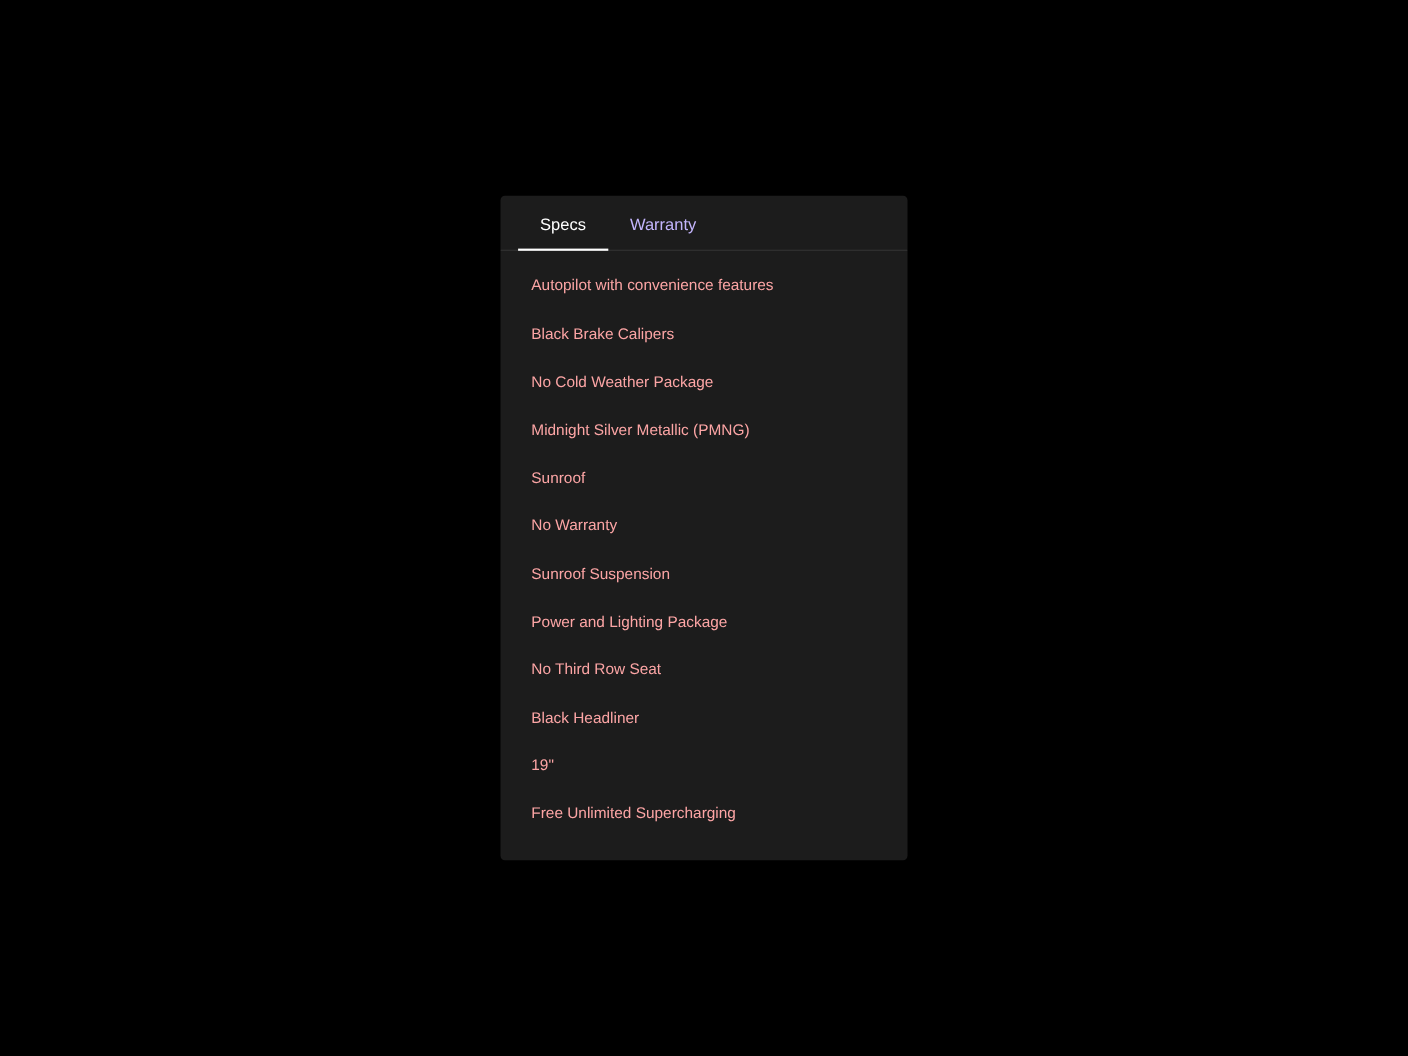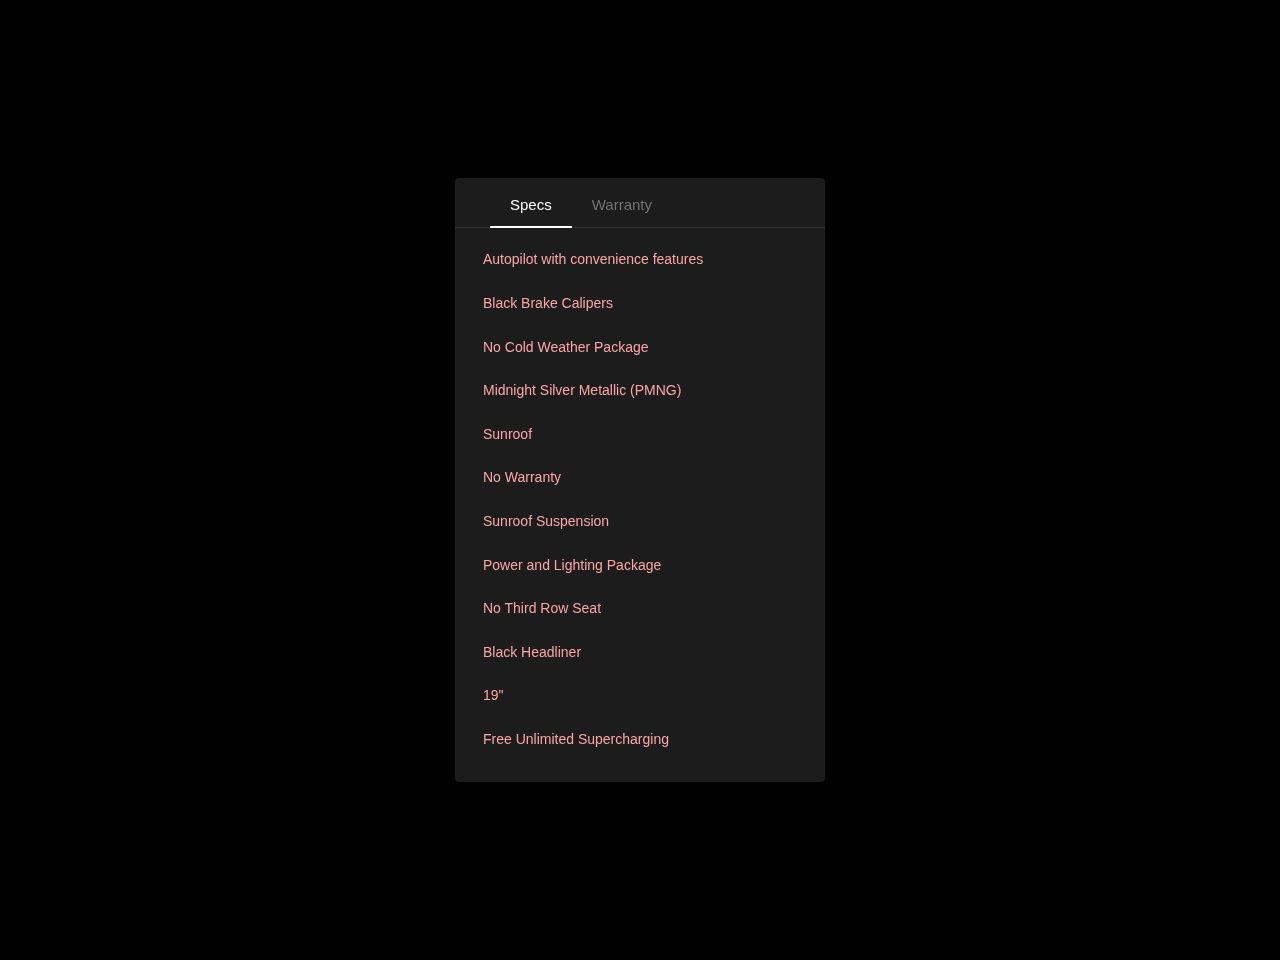--- a/index.html
+++ b/index.html
@@ -21,30 +21,30 @@
     .panel {
       width: 370px;
       background-color: #1c1c1c;
       border-radius: 4px;
       overflow: hidden;
     }
 
     .tabs {
       display: flex;
       border-bottom: 1px solid #333;
-      padding: 0 35px;
+      padding: 0 16px;
     }
 
     .tab {
       padding: 18px 20px 14px;
       font-size: 15px;
       font-weight: 500;
       cursor: pointer;
       position: relative;
-      color: #737373;
+      color: #c4b5fd;
     }
 
     .tab.active {
       color: #ffffff;
     }
 
     .tab.active::after {
       content: '';
       position: absolute;
       bottom: -1px;

